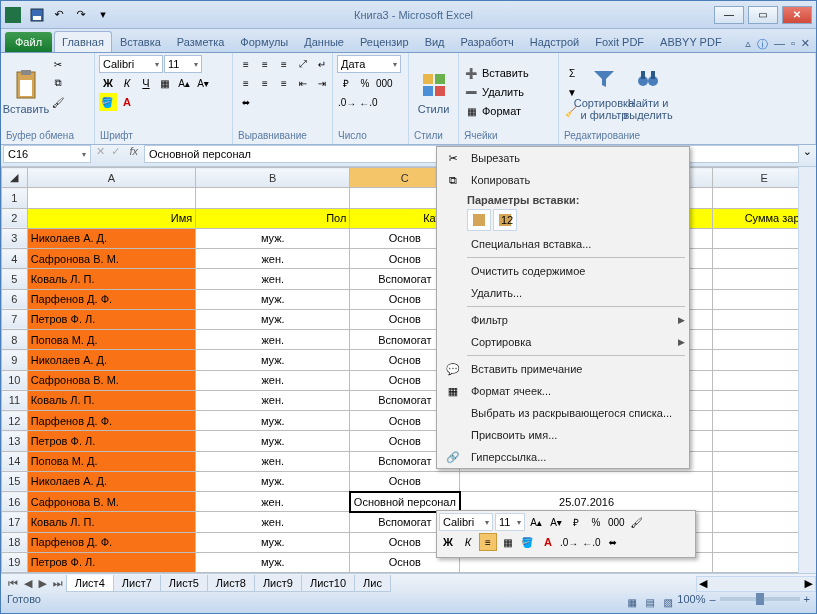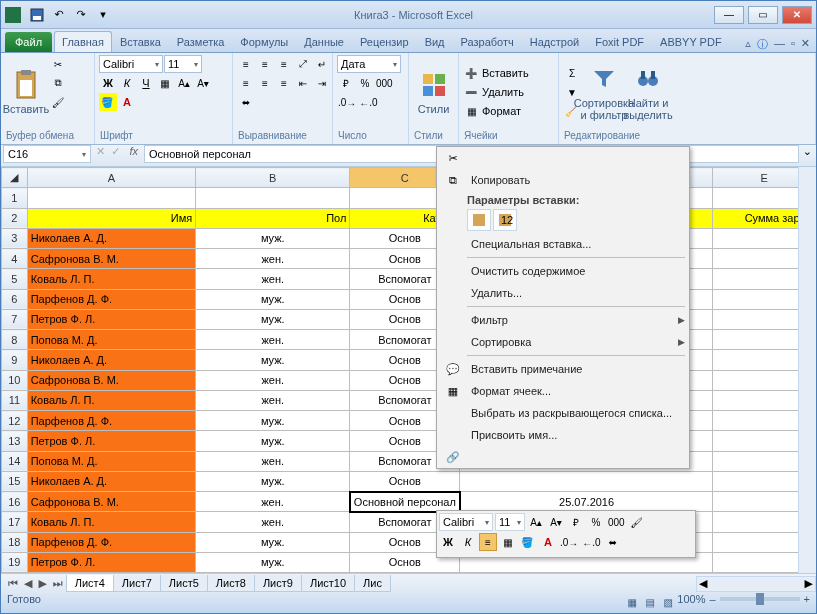--- a/index.html
+++ b/index.html
@@ -516,20 +516,21 @@
           <div class="zthumb"></div>
         </div>
       <span>+</span>
     </div>
   </div>
 </div>
 
 <div class="ctxmenu">
   <div class="cmrow">
       <span class="cmicon">✂</span>
+      <span class="cmtext">Вырезать</span>
     </div>
   <div class="cmrow">
       <span class="cmicon">⧉</span>
       <span class="cmtext">Копировать</span>
     </div>
   <div class="cmhdr">Параметры вставки:</div>
   <div class="cmiconrow">
     <div class="cmiconbtn">
         <svg width="16" height="16">
           <rect x="2" y="2" width="12" height="12" fill="#d4a556"></rect>
@@ -578,20 +579,21 @@
   <div class="cmrow">
       <span class="cmicon"></span>
       <span class="cmtext">Выбрать из раскрывающегося списка...</span>
     </div>
   <div class="cmrow">
       <span class="cmicon"></span>
       <span class="cmtext">Присвоить имя...</span>
     </div>
   <div class="cmrow">
       <span class="cmicon">🔗</span>
+      <span class="cmtext">Гиперссылка...</span>
     </div>
 </div>
 
 <div class="minibar">
   <div class="mbrow">
     <div class="mbctl" style="width:54px">
         <span>Calibri</span>
         <span class="dd">▾</span>
       </div>
     <div class="mbctl" style="width:30px">

